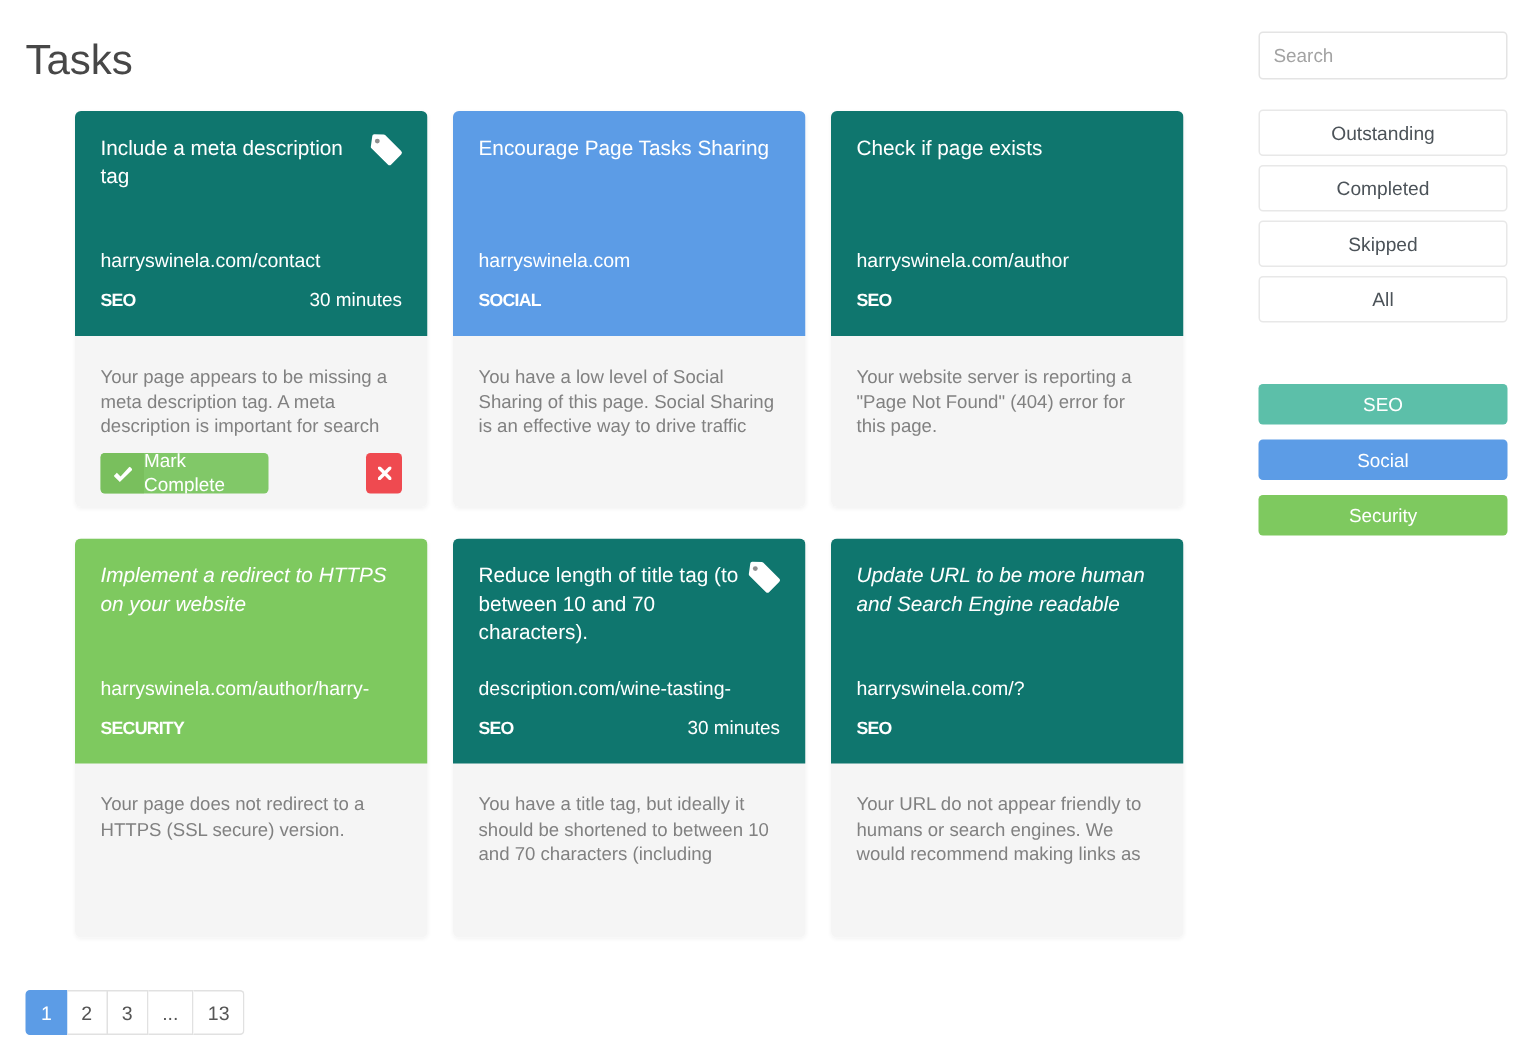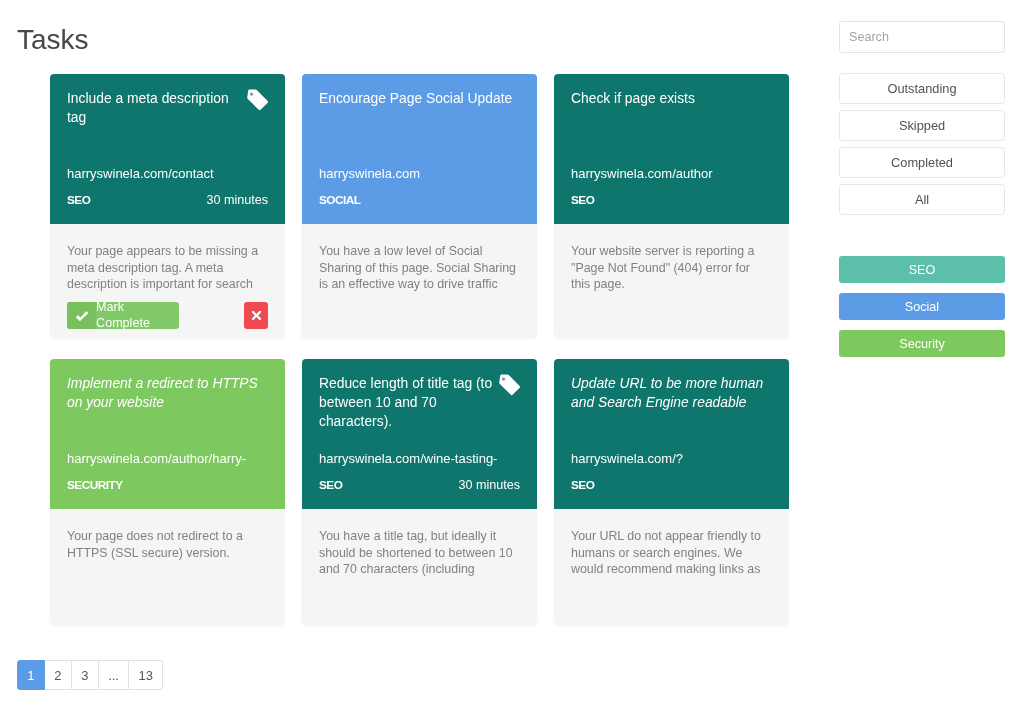--- a/index.html
+++ b/index.html
@@ -218,21 +218,21 @@
                 <path fill="#ffffff" d="M2.0 0.2 5.0 3.2 8.0 0.2 A0.9 0.9 0 0 1 9.8 2.0 L6.8 5.0 9.8 8.0 A0.9 0.9 0 0 1 8.0 9.8 L5.0 6.8 2.0 9.8 A0.9 0.9 0 0 1 0.2 8.0 L3.2 5.0 0.2 2.0 A0.9 0.9 0 0 1 2.0 0.2 Z"></path>
               </svg>
           </span>
         </div>
       </div>
     </div>
   </div>
 
   <div class="card row1" style="left:302px;">
     <div class="card-head head-blue">
-      <div class="card-title">Encourage Page Social Update</div>
+      <div class="card-title">Encourage Page Tasks Sharing</div>
       <div class="card-url">harryswinela.com</div>
       <div class="card-meta">
         <span class="card-cat">SOCIAL</span>
         <span class="card-time"></span>
       </div>
     </div>
     <div class="card-body">
       <div class="card-desc">You have a low level of Social Sharing of this page. Social Sharing is an effective way to drive traffic</div>
     </div>
   </div>
@@ -267,21 +267,21 @@
 
   <div class="card row2" style="left:302px;">
     <div class="card-head head-teal">
       <div class="card-title tw-178">Reduce length of title tag (to between 10 and 70 characters).</div>
       <span class="tag-icon" style="left:196px; top:15px;">
         <svg viewBox="0 0 22 21">
             <path fill="#ffffff" d="M2.1 1.6 a1.3 1.3 0 0 1 1.25 -1.2 L9.3 0.55 a1.35 1.35 0 0 1 1.0 0.4 L20.5 11.2 a1.55 1.55 0 0 1 0 2.2 l-6.3 6.3 a1.55 1.55 0 0 1 -2.2 0 L1.55 9.4 a1.35 1.35 0 0 1 -0.4 -1.05 Z"></path>
             <circle cx="5.3" cy="4.8" r="1.55" fill="#8f8f8f"></circle>
           </svg>
       </span>
-      <div class="card-url">harryswinela.com/wine-tasting-</div>
+      <div class="card-url">description.com/wine-tasting-</div>
       <div class="card-meta">
         <span class="card-cat">SEO</span>
         <span class="card-time">30 minutes</span>
       </div>
     </div>
     <div class="card-body">
       <div class="card-desc">You have a title tag, but ideally it should be shortened to between 10 and 70 characters (including</div>
     </div>
   </div>
 
@@ -299,24 +299,24 @@
     </div>
   </div>
 
   <div class="sidebar">
     <input class="search-box" type="text" placeholder="Search" style="">
     <div class="filters">
       <div class="filter-btn">
           <span>Outstanding</span>
         </div>
       <div class="filter-btn">
+          <span>Completed</span>
+        </div>
+      <div class="filter-btn">
           <span>Skipped</span>
-        </div>
-      <div class="filter-btn">
-          <span>Completed</span>
         </div>
       <div class="filter-btn">
           <span>All</span>
         </div>
     </div>
     <div class="cats">
       <div class="cat-btn" style="background:#5cbfa9;">
           <span>SEO</span>
         </div>
       <div class="cat-btn" style="background:#5c9ce6;">

